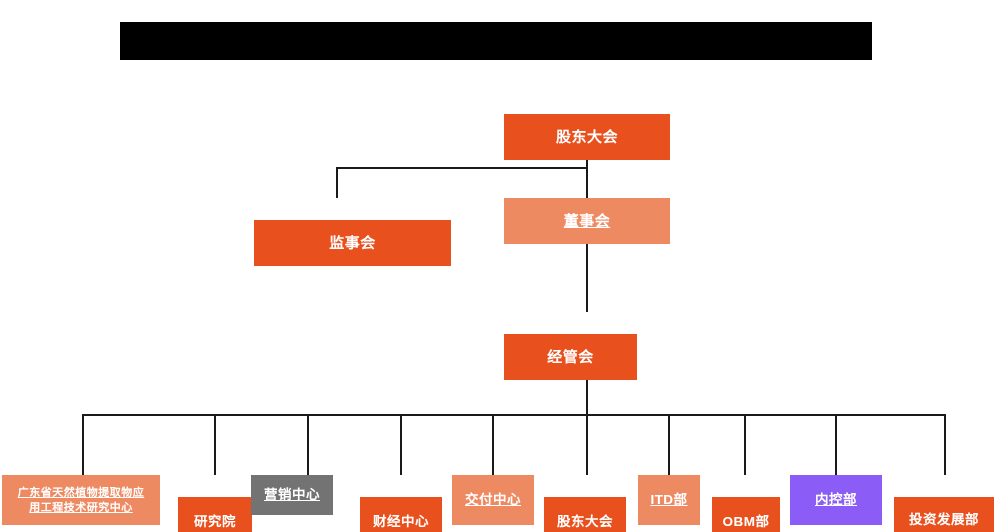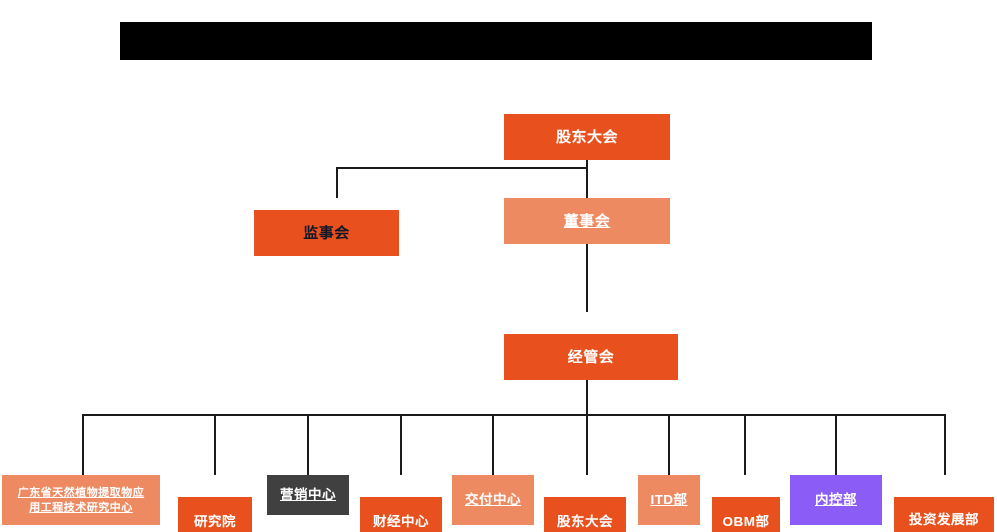--- a/index.html
+++ b/index.html
@@ -89,37 +89,37 @@
       <div class="line v" style="left: 668px; top: 414px; height: 61px; background: rgb(26, 26, 26);"></div>
       <div class="line v" style="left: 744px; top: 414px; height: 61px; background: rgb(26, 26, 26);"></div>
       <div class="line v" style="left: 835px; top: 414px; height: 61px; background: rgb(26, 26, 26);"></div>
       <div class="line v" style="left: 944px; top: 414px; height: 61px; background: rgb(26, 26, 26);"></div>
     </div>
 
   <div id="nodes-layer">
       <div class="node primary tier-1" style="left: 504px; top: 92px; width: 166px; height: 46px; background: rgb(232, 81, 30); color: rgb(255, 255, 255);">
         <span class="label">股东大会</span>
       </div>
-      <div class="node primary tier-2" style="left: 254px; top: 188px; width: 145px; height: 46px; background: rgb(232, 81, 30); color: #0f172a;">
+      <div class="node primary tier-2" style="left: 254px; top: 198px; width: 197px; height: 46px; background: rgb(232, 81, 30); color: #ffffff;">
         <span class="label">监事会</span>
       </div>
       <div class="node secondary tier-2" style="left: 504px; top: 198px; width: 166px; height: 46px; background: rgb(238, 138, 98); color: rgb(255, 255, 255);">
         <span class="label">董事会</span>
       </div>
-      <div class="node primary tier-3" style="left: 504px; top: 312px; width: 174px; height: 46px; background: rgb(232, 81, 30); color: rgb(255, 255, 255);">
+      <div class="node primary tier-3" style="left: 504px; top: 312px; width: 133px; height: 46px; background: rgb(232, 81, 30); color: rgb(255, 255, 255);">
         <span class="label">经管会</span>
       </div>
       <div class="node secondary tier-4 small" style="left: 2px; top: 475px; width: 158px; height: 50px; background: rgb(238, 138, 98); color: rgb(255, 255, 255);">
         <span class="label">广东省天然植物提取物应
 用工程技术研究中心</span>
       </div>
       <div class="node primary tier-4" style="left: 178px; top: 475px; width: 74px; height: 50px; background: rgb(232, 81, 30); color: rgb(255, 255, 255);">
         <span class="label">研究院</span>
       </div>
-      <div class="node secondary tier-4" style="left: 267px; top: 475px; width: 82px; height: 40px; background: #404040; color: rgb(255, 255, 255);">
+      <div class="node secondary tier-4" style="left: 251px; top: 475px; width: 82px; height: 40px; background: #737373; color: rgb(255, 255, 255);">
         <span class="label">营销中心</span>
       </div>
       <div class="node primary tier-4" style="left: 360px; top: 475px; width: 82px; height: 50px; background: rgb(232, 81, 30); color: #ffffff;">
         <span class="label">财经中心</span>
       </div>
       <div class="node secondary tier-4" style="left: 452px; top: 475px; width: 82px; height: 50px; background: rgb(238, 138, 98); color: rgb(255, 255, 255);">
         <span class="label">交付中心</span>
       </div>
       <div class="node primary tier-4" style="left: 544px; top: 475px; width: 82px; height: 50px; background: rgb(232, 81, 30); color: rgb(255, 255, 255);">
         <span class="label">股东大会</span>

